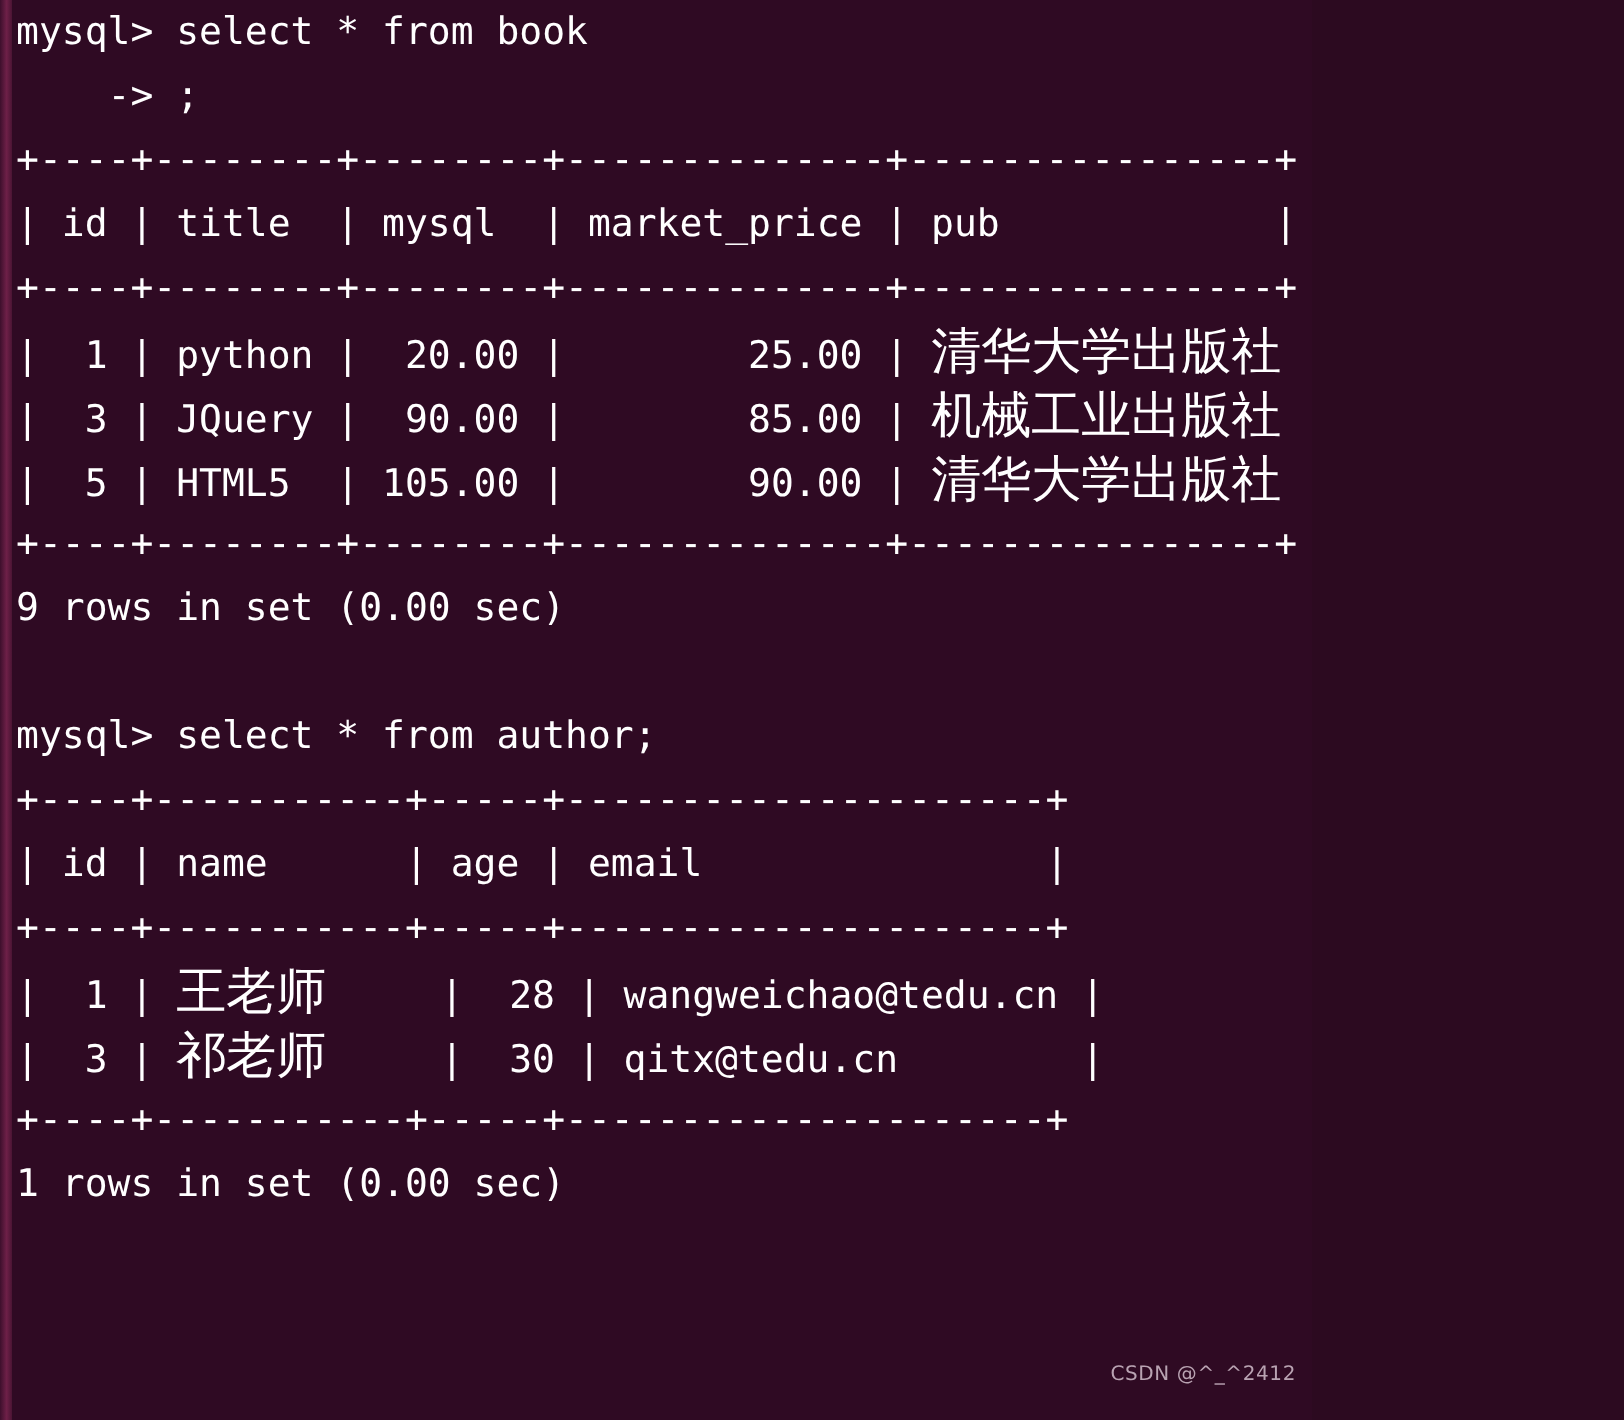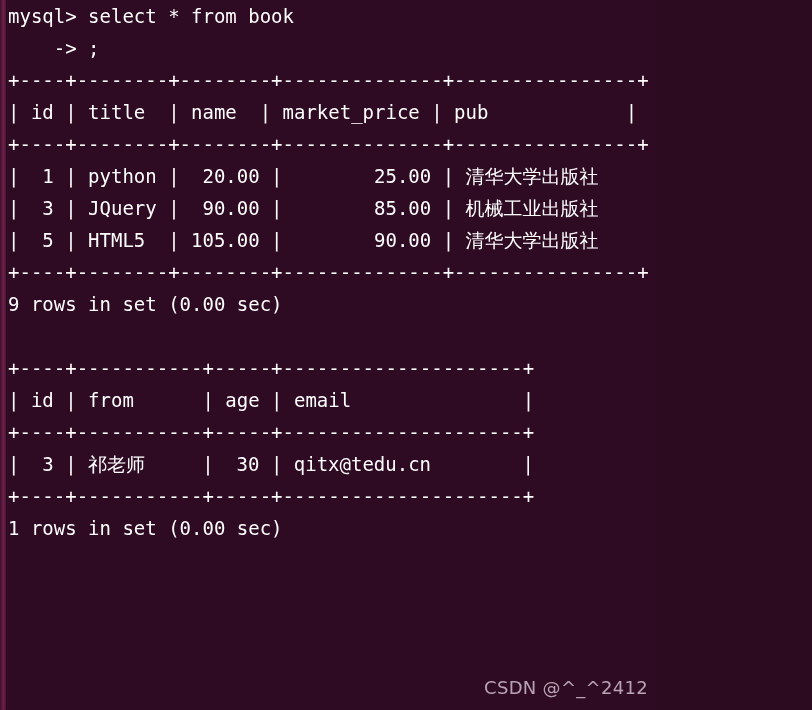--- a/index.html
+++ b/index.html
@@ -40,56 +40,58 @@
     white-space: pre;
     letter-spacing: 0px;
     color: #ffffff;
   }
   .line.blank {
     height: 32px;
   }
   
   .cjk {
     font-family: "DejaVu Sans", "Liberation Sans", sans-serif;
-    font-size: 19px;
+    font-size: 25px;
   }
   #watermark {
     position: absolute;
     right: 8px;
     bottom: 6px;
     font-family: "DejaVu Sans", "Liberation Sans", sans-serif;
-    font-size: 18px;
+    font-size: 10px;
     color: #b9a3b2;
     letter-spacing: 0.3px;
     white-space: pre;
   }
 </style>
 </head>
 <body>
 
 <div id="terminal">
 
   <div id="left-stripe"></div>
 
   <div id="screen">
 
     <div class="line">mysql&gt; select * from book</div>
     <div class="line">    -&gt; ;</div>
     <div class="line">+----+--------+--------+--------------+----------------+</div>
-    <div class="line">| id | title  | name  | market_price | pub            |</div>
+    <div class="line">| id | title  | mysql  | market_price | pub            |</div>
     <div class="line">+----+--------+--------+--------------+----------------+</div>
     <div class="line cjk-line">|  1 | python |  20.00 |        25.00 | <span class="cjk">清华大学出版社</span>     |</div>
     <div class="line cjk-line">|  3 | JQuery |  90.00 |        85.00 | <span class="cjk">机械工业出版社</span>     |</div>
     <div class="line cjk-line">|  5 | HTML5  | 105.00 |        90.00 | <span class="cjk">清华大学出版社</span>     |</div>
     <div class="line">+----+--------+--------+--------------+----------------+</div>
     <div class="line">9 rows in set (0.00 sec)</div>
     <div class="line blank"></div>
+    <div class="line">mysql&gt; select * from author;</div>
     <div class="line">+----+-----------+-----+---------------------+</div>
-    <div class="line">| id | from      | age | email               |</div>
+    <div class="line">| id | name      | age | email               |</div>
     <div class="line">+----+-----------+-----+---------------------+</div>
+    <div class="line cjk-line">|  1 | <span class="cjk">王老师</span>     |  28 | wangweichao@tedu.cn |</div>
     <div class="line cjk-line">|  3 | <span class="cjk">祁老师</span>     |  30 | qitx@tedu.cn        |</div>
     <div class="line">+----+-----------+-----+---------------------+</div>
     <div class="line">1 rows in set (0.00 sec)</div>
 
   </div>
 
   <div id="watermark">CSDN @^_^2412</div>
 
 </div>
 

